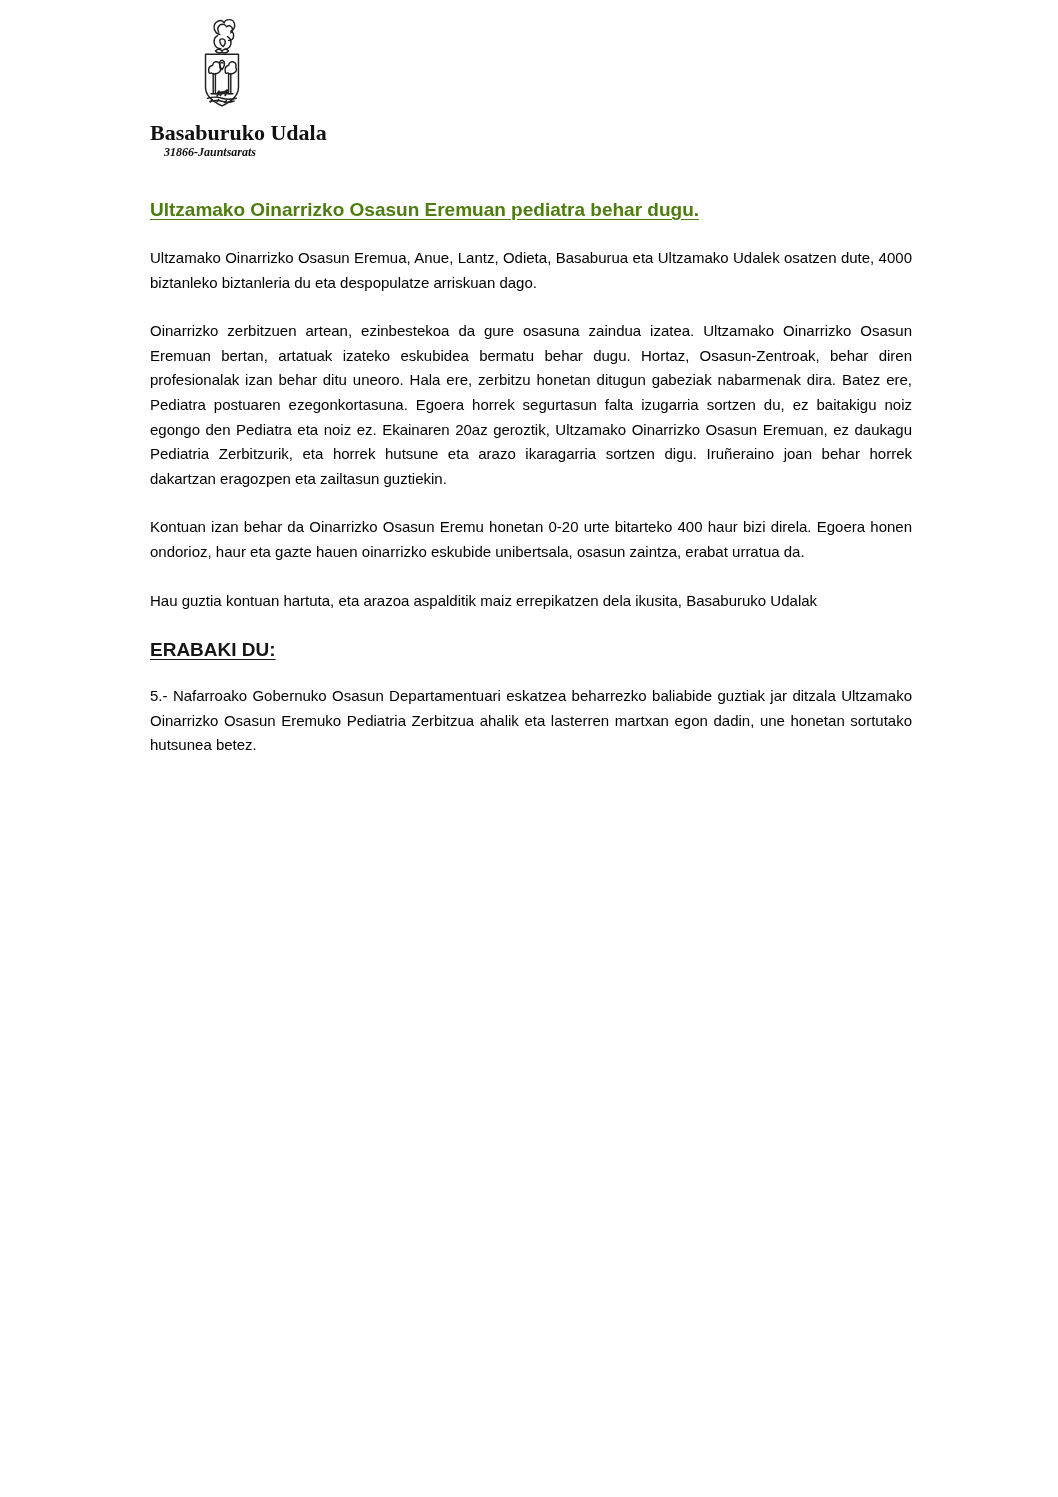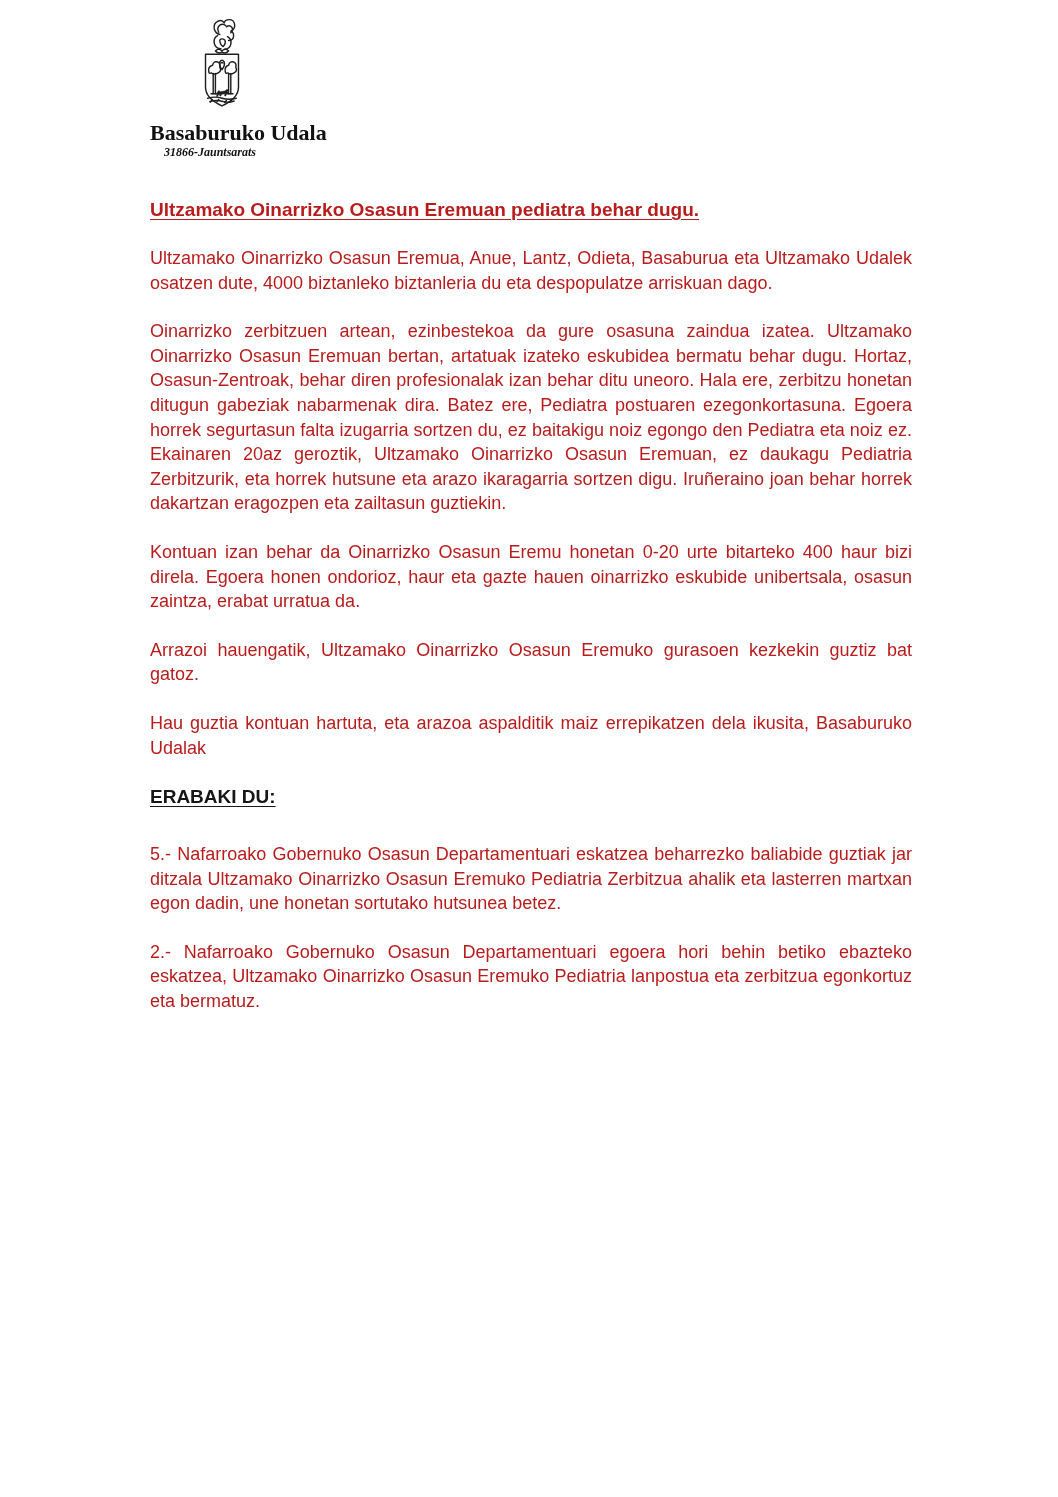--- a/index.html
+++ b/index.html
@@ -59,36 +59,36 @@
     top: 197px;
     width: 762px;
   }
   .doc-title {
     font-size: 19px;
     font-weight: bold;
     line-height: 26px;
     text-decoration: underline;
     text-underline-offset: 3px;
     margin: 0 0 23px 0;
-    color: #b91c1c;
+    color: #4d7c0f;
   }
   .para {
-    font-size: 18px;
+    font-size: 15px;
     line-height: 24.6px;
     text-align: justify;
     margin: 0 0 24px 0;
-    color: #b91c1c;
+    color: #000000;
   }
   .decision-heading {
     font-size: 19px;
     font-weight: bold;
     line-height: 26px;
     text-decoration: underline;
     text-underline-offset: 3px;
-    margin: 8px 0 32px 0;
+    margin: 8px 0 21px 0;
     color: #161616;
   }
 </style>
 </head>
 <body>
 
 <div class="page">
 
   <header class="letterhead">
     <svg class="crest" viewBox="0 0 100 182" fill="none" stroke="#1f1f1f" stroke-width="2.6" stroke-linecap="round" stroke-linejoin="round">
@@ -124,22 +124,20 @@
     <div class="org-name">Basaburuko Udala</div>
     <div class="org-address">31866-Jauntsarats</div>
   </header>
 
   <main class="doc-body">
     <h1 class="doc-title">Ultzamako Oinarrizko Osasun Eremuan pediatra behar dugu.</h1>
 
     <p class="para">Ultzamako Oinarrizko Osasun Eremua, Anue, Lantz, Odieta, Basaburua eta Ultzamako Udalek osatzen dute, 4000 biztanleko biztanleria du eta despopulatze arriskuan dago.</p>
     <p class="para">Oinarrizko zerbitzuen artean, ezinbestekoa da gure osasuna zaindua izatea. Ultzamako Oinarrizko Osasun Eremuan bertan, artatuak izateko eskubidea bermatu behar dugu. Hortaz, Osasun-Zentroak, behar diren profesionalak izan behar ditu uneoro. Hala ere, zerbitzu honetan ditugun gabeziak nabarmenak dira. Batez ere, Pediatra postuaren ezegonkortasuna. Egoera horrek segurtasun falta izugarria sortzen du, ez baitakigu noiz egongo den Pediatra eta noiz ez. Ekainaren 20az geroztik, Ultzamako Oinarrizko Osasun Eremuan, ez daukagu Pediatria Zerbitzurik, eta horrek hutsune eta arazo ikaragarria sortzen digu. Iruñeraino joan behar horrek dakartzan eragozpen eta zailtasun guztiekin.</p>
     <p class="para">Kontuan izan behar da Oinarrizko Osasun Eremu honetan 0-20 urte bitarteko 400 haur bizi direla. Egoera honen ondorioz, haur eta gazte hauen oinarrizko eskubide unibertsala, osasun zaintza, erabat urratua da.</p>
-    <p class="para">Arrazoi hauengatik, Ultzamako Oinarrizko Osasun Eremuko gurasoen kezkekin guztiz bat gatoz.</p>
     <p class="para">Hau guztia kontuan hartuta, eta arazoa aspalditik maiz errepikatzen dela ikusita, Basaburuko Udalak</p>
 
     <h2 class="decision-heading">ERABAKI DU:</h2>
 
     <p class="para">5.- Nafarroako Gobernuko Osasun Departamentuari eskatzea beharrezko baliabide guztiak jar ditzala Ultzamako Oinarrizko Osasun Eremuko Pediatria Zerbitzua ahalik eta lasterren martxan egon dadin, une honetan sortutako hutsunea betez.</p>
-    <p class="para">2.- Nafarroako Gobernuko Osasun Departamentuari egoera hori behin betiko ebazteko eskatzea, Ultzamako Oinarrizko Osasun Eremuko Pediatria lanpostua eta zerbitzua egonkortuz eta bermatuz.</p>
   </main>
 
 </div>
 
 </body></html>

